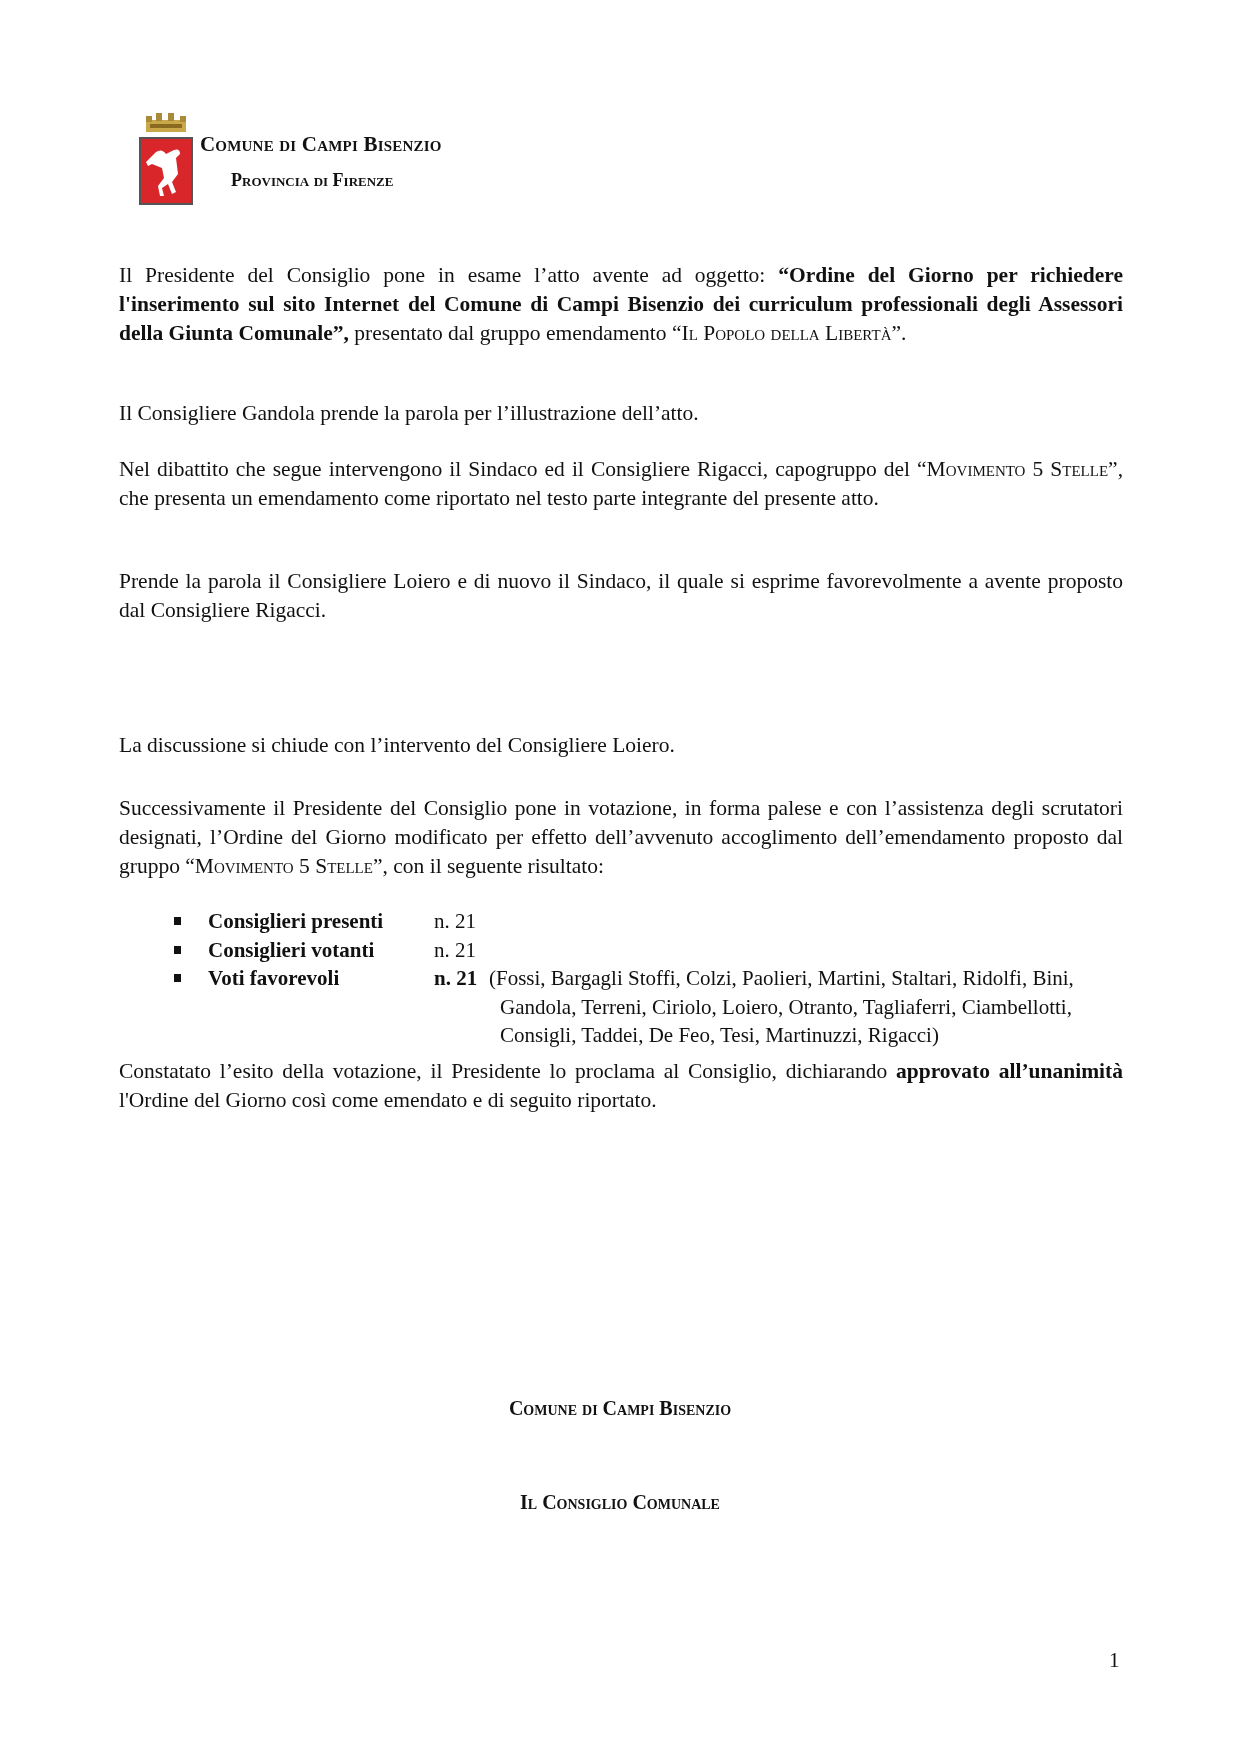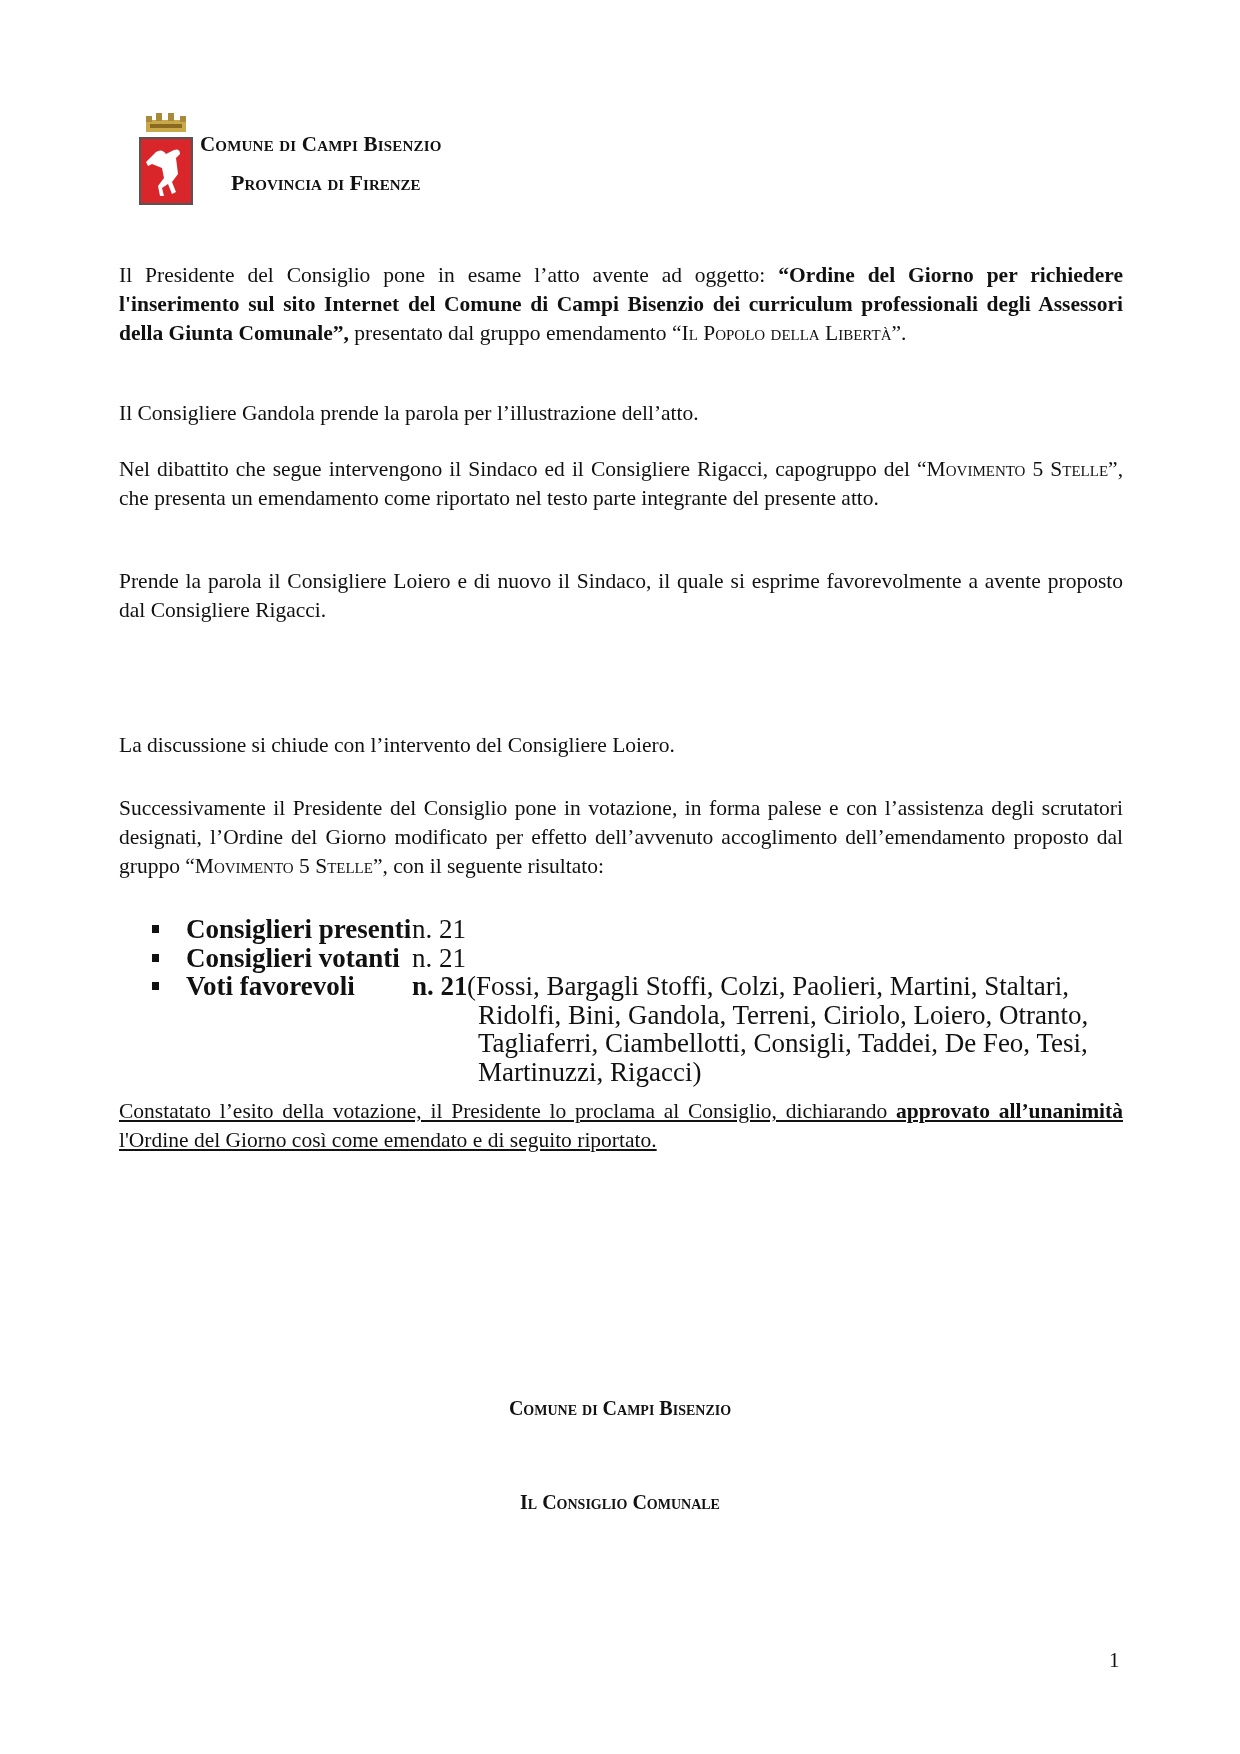--- a/index.html
+++ b/index.html
@@ -44,46 +44,45 @@
       font-size: 21px;
       font-variant: small-caps;
       letter-spacing: 0.2px;
       white-space: nowrap;
     }
     .lh-sub {
       position: absolute;
       left: 93px;
       top: 60px;
       font-weight: bold;
-      font-size: 22px;
+      font-size: 18px;
       font-variant: small-caps;
       white-space: nowrap;
     }
     
     .block {
       position: absolute;
       left: 119px;
       width: 1004px;
       font-size: 21.5px;
       line-height: 29px;
       text-align: justify;
     }
     .sc {
       font-variant: small-caps;
     }
     b { font-weight: bold; }
 
     .votes {
       position: absolute;
-      left: 152px;
+      left: 174px;
       top: 907px;
       width: 960px;
-      font-size: 27px;
+      font-size: 21px;
       line-height: 28.5px;
-      margin-top: 8px;
     }
     .vote-row {
       position: relative;
       height: 28.5px;
     }
     .bullet {
       position: absolute;
       left: 0;
       top: 10px;
       width: 7px;
@@ -188,21 +187,21 @@
       <span class="vote-num">n. 21</span>
     </div>
     <div class="vote-row" style="height:114px;">
       <span class="bullet"></span>
       <span class="vote-label">Voti favorevoli</span>
       <span class="vote-num" style="font-weight:bold;">n. 21</span>
       <span class="vote-names" style="left:315px; text-indent:-11px; padding-left:11px;">(Fossi, Bargagli Stoffi, Colzi, Paolieri, Martini, Staltari, Ridolfi, Bini, Gandola, Terreni, Ciriolo, Loiero, Otranto, Tagliaferri, Ciambellotti, Consigli, Taddei, De Feo, Tesi, Martinuzzi, Rigacci)</span>
     </div>
   </div>
 
-  <div class="block" style="top:1097px;text-decoration:underline;">
+  <div class="block" style="top:1057px;">
     <span>Constatato l’esito della votazione, il Presidente lo proclama al Consiglio, dichiarando </span><b>approvato all’unanimità</b><span> l'Ordine del Giorno così come emendato e di seguito riportato.</span>
   </div>
 
 
   <div class="center-heading" style="top:1397px;">Comune di Campi Bisenzio</div>
   <div class="center-heading" style="top:1483px;margin-top:8px;">Il Consiglio Comunale</div>
 
 
   <div class="page-number">1</div>
 

